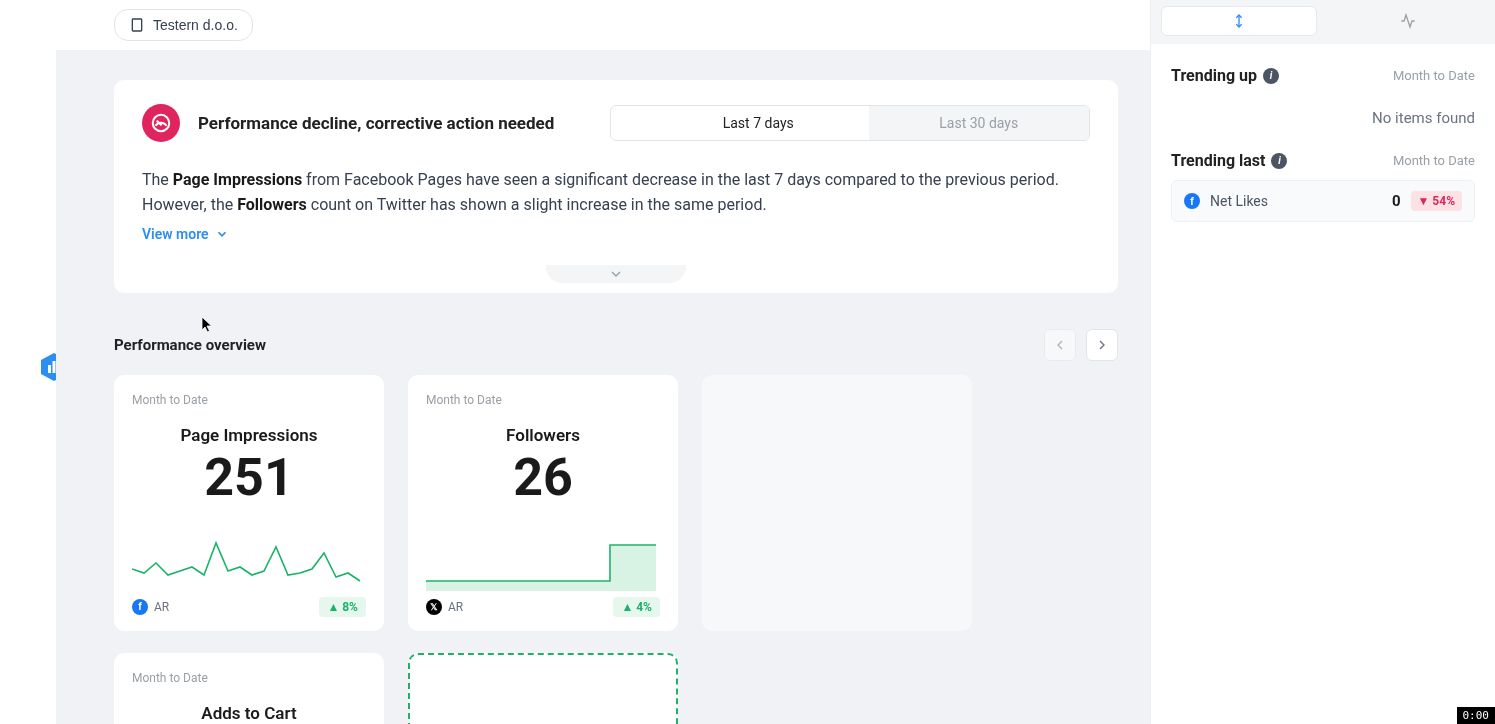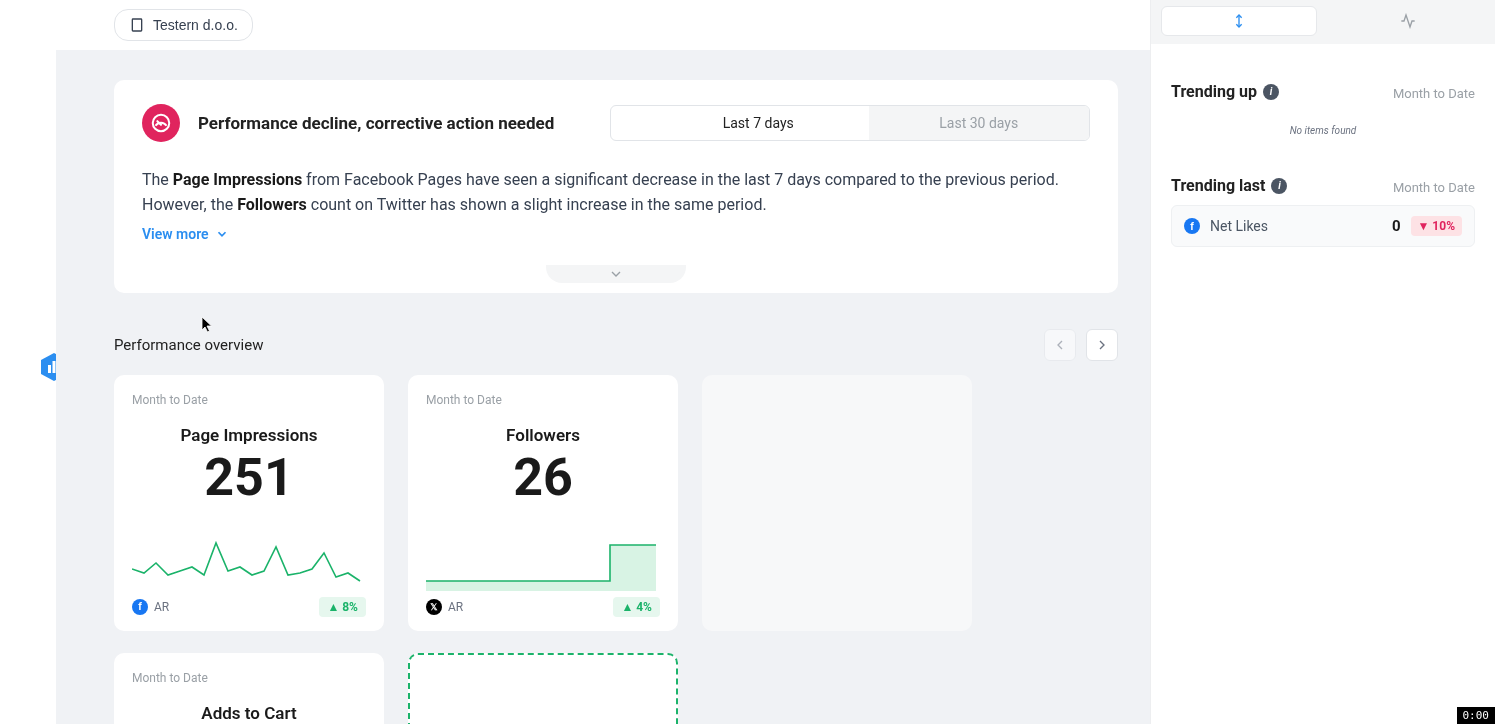--- a/index.html
+++ b/index.html
@@ -154,21 +154,21 @@
   margin: 22px auto 0 auto;
   display: flex; align-items: center; justify-content: center;
   cursor: pointer;
   color: #9aa0a6;
 }
 
 .overview-head {
   display: flex; align-items: center; justify-content: space-between;
   margin: 36px 0 14px 0;
 }
-.overview-title { font-size: 15px; font-weight: 400; color: #222; }
+.overview-title { font-size: 15px; font-weight: 700; color: #222; }
 .nav-pair { display: flex; gap: 10px; }
 .nav-btn {
   width: 32px; height: 32px;
   background: #fff;
   border: 1px solid #e1e4e8;
   border-radius: 6px;
   display: flex; align-items: center; justify-content: center;
   cursor: pointer; color: #6b7280;
 }
 .nav-btn.disabled { opacity: .5; cursor: default; }
@@ -222,24 +222,24 @@
 }
 .r-tab {
   flex: 1; height: 30px;
   border-radius: 6px;
   display: flex; align-items: center; justify-content: center;
   cursor: pointer;
   color: #9aa0a6;
 }
 .r-tab.active { background: #fff; color: #2b8ef0; border: 1px solid #e6e8eb; }
 .right-body { padding: 22px 20px; }
-.trend-head { display: flex; justify-content: space-between; align-items: flex-end; margin-bottom: 10px; margin-top: 16px; gap: 32px; }
+.trend-head { display: flex; justify-content: space-between; align-items: center; margin-bottom: 10px; margin-top: 0; gap: 32px; }
 .trend-title { font-size: 16px; font-weight: 700; display: flex; align-items: center; gap: 6px; color: #222; }
 .trend-period { font-size: 13px; color: #9aa0a6; }
-.no-items { font-size: 10px; color: #6b7280; text-align: center; padding: 14px 0 24px; font-style: italic; }
+.no-items { font-size: 15px; color: #6b7280; text-align: right; padding: 14px 0 24px; }
 .trend-item {
   display: flex; align-items: center; justify-content: space-between;
   background: #f9fafb;
   border: 1px solid #eef0f2;
   border-radius: 6px;
   padding: 10px 12px;
   margin-top: 10px;
 }
 .trend-left { display: flex; align-items: center; gap: 10px; font-size: 14px; color: #4b5563; }
 .trend-right { display: flex; align-items: center; gap: 10px; }
@@ -508,21 +508,21 @@
       </div>
       <div class="trend-period">Month to Date</div>
     </div>
     <div class="trend-item">
       <div class="trend-left">
         <span class="fb-dot">f</span>
         <span>Net Likes</span>
       </div>
       <div class="trend-right">
         <span class="trend-val">0</span>
-        <span class="trend-delta">▼ 10%</span>
+        <span class="trend-delta">▼ 54%</span>
       </div>
     </div>
   </div>
 </div>
 
 <svg class="cursor-ptr" width="14" height="18" viewBox="0 0 14 18">
   <path d="M1 1l0 13 3-3 2.5 5 2-1-2.5-5 4.5 0z" fill="#000" stroke="#fff" stroke-width="0.8"></path>
 </svg>
 
 <div class="timer">0:00</div>

